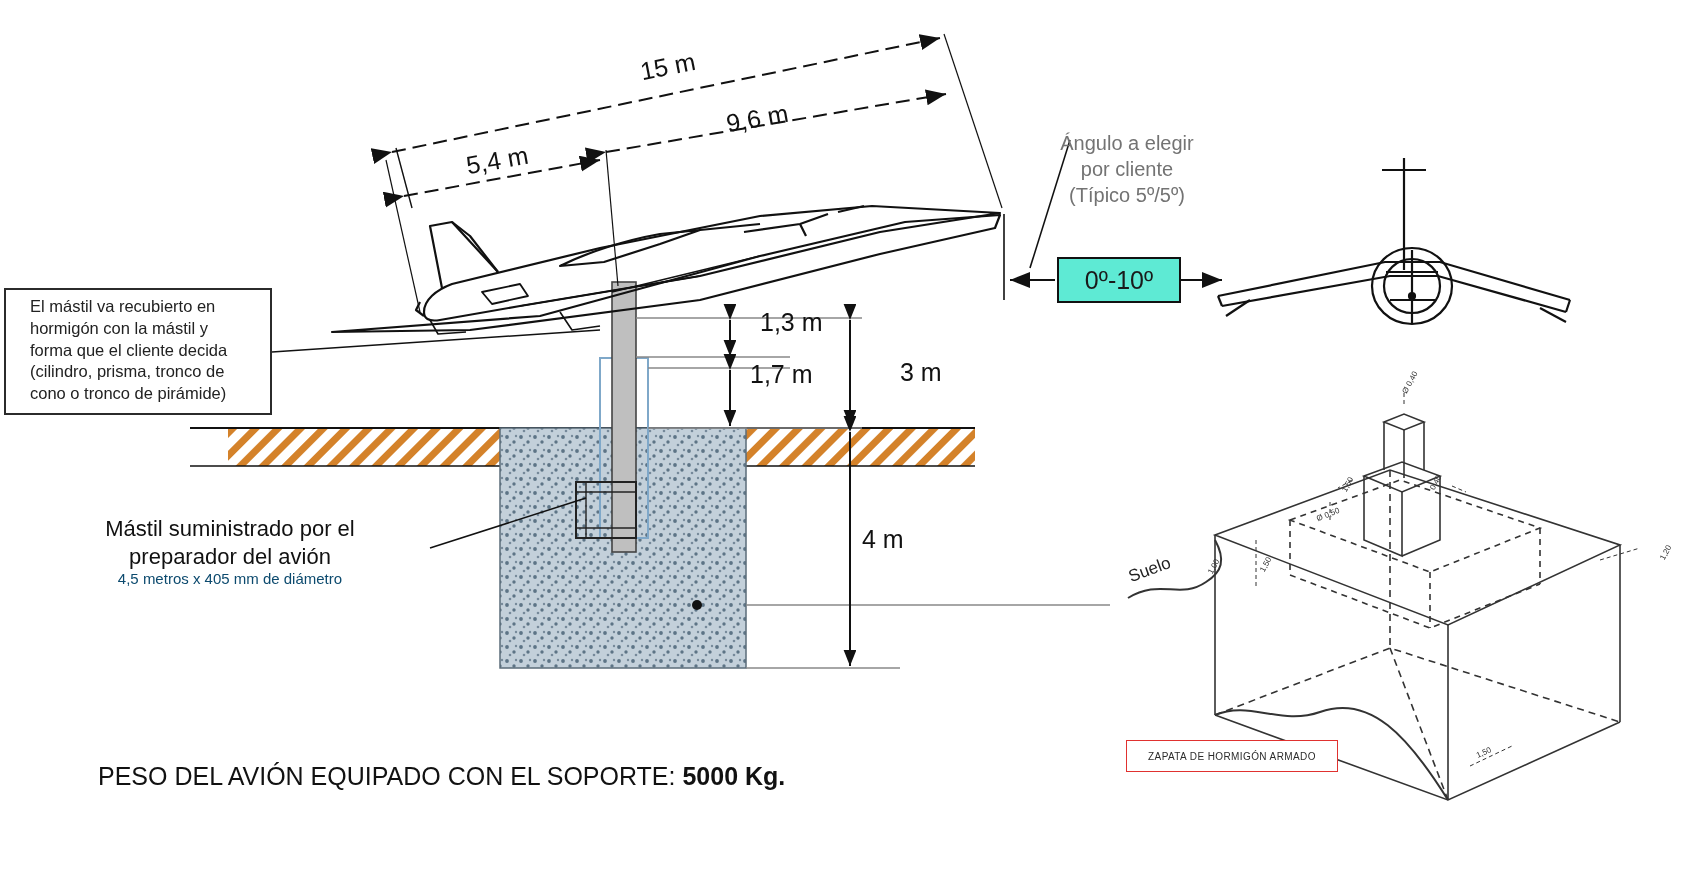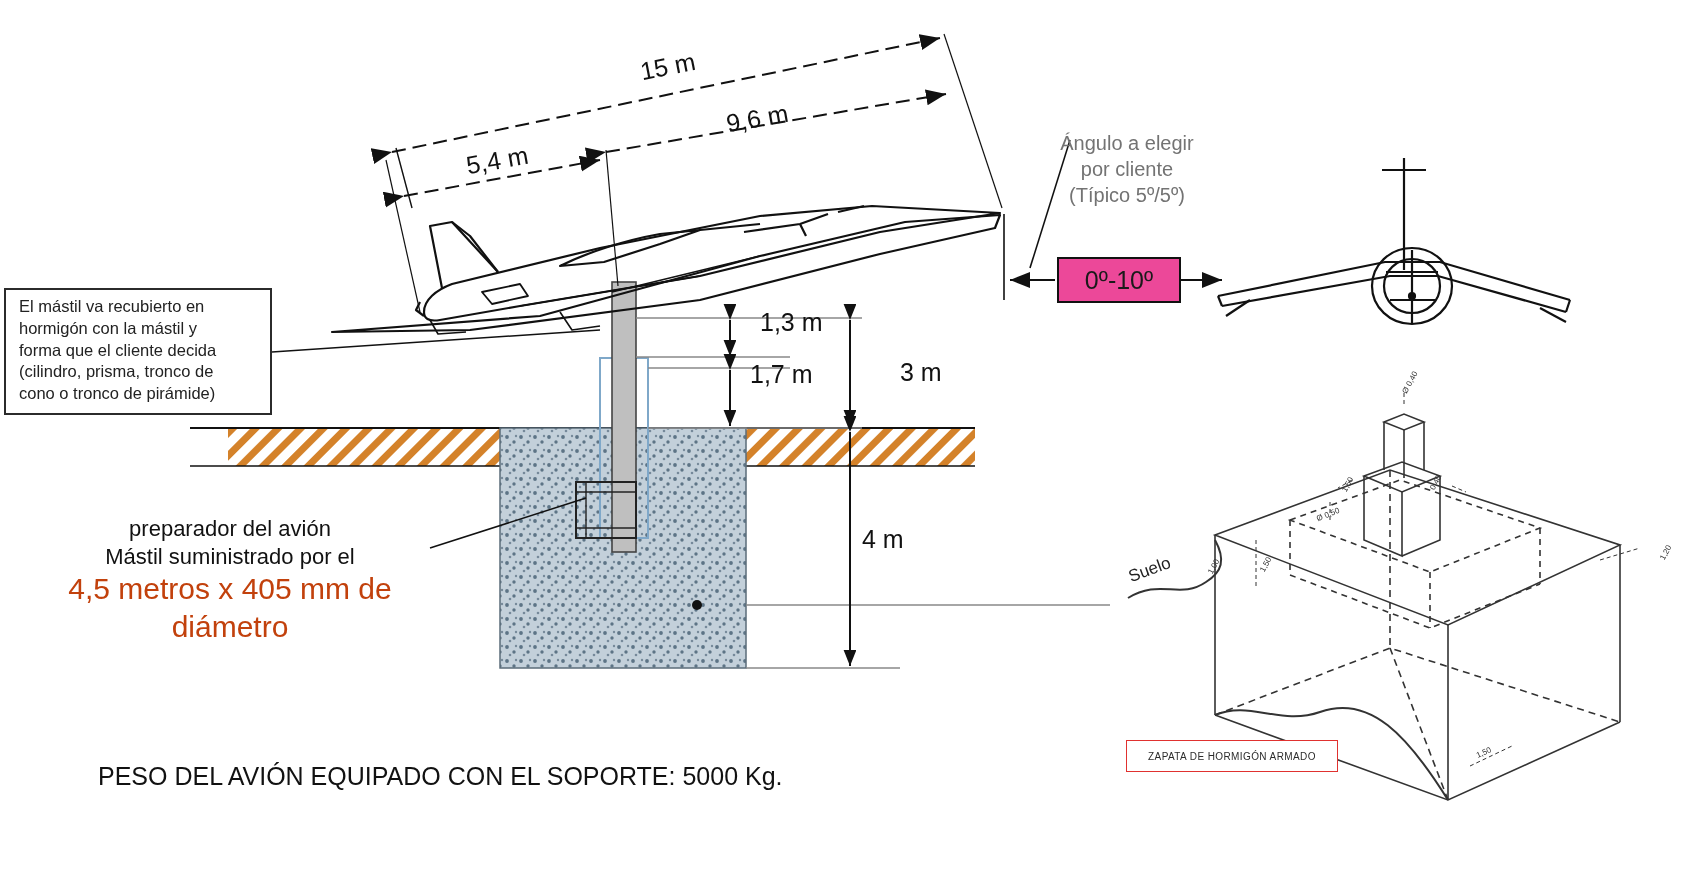--- a/index.html
+++ b/index.html
@@ -5,47 +5,47 @@
   html,body{margin:0;padding:0;background:#ffffff;}
   body{width:1706px;height:875px;position:relative;overflow:hidden;
        font-family:"Liberation Sans", sans-serif;color:#1a1a1a;}
   .abs{position:absolute;}
   svg{display:block;}
 
   
   #callout{
     left:4px;top:288px;width:268px;
     border:2px solid #2b2b2b;background:#ffffff;
-    padding:6px 8px 8px 13px;box-sizing:border-box;
+    padding:6px 8px 8px 24px;box-sizing:border-box;
     font-size:16.5px;line-height:1.32;color:#222;
     text-align:justify;
   }
   #callout div{white-space:nowrap;}
 
   
   #mast-block{left:10px;top:515px;width:440px;text-align:center;}
   #mast-block .blk{font-size:22px;line-height:1.25;color:#111;}
-  #mast-block .red{font-size:30px;line-height:1.25;color:#c2410c;}
+  #mast-block .red{font-size:15px;line-height:1.25;color:#0c4a6e;}
 
   
   #angle-note{left:1027px;top:130px;width:200px;text-align:center;
               font-size:20px;line-height:1.3;color:#737373;}
 
   
   #angle-range{left:1057px;top:257px;width:120px;height:42px;
-      border:2px solid #111;background:#ec4899;display:flex;
+      border:2px solid #111;background:#5eead4;display:flex;
       align-items:center;justify-content:center;font-size:25px;}
 
   
   .dim{font-size:25px;color:#111;white-space:nowrap;}
   .dim-slant{font-size:25px;color:#111;white-space:nowrap;}
 
   
   #caption{left:98px;top:762px;font-size:25px;color:#111;white-space:nowrap;}
-  #caption b{font-weight:normal;}
+  #caption b{font-weight:bold;}
 
   
   #zapata{left:1078px;top:740px;width:210px;height:30px;
      border:1.5px solid #e0312f;background:#fff;display:flex;
      align-items:center;justify-content:center;
      font-size:10px;letter-spacing:.4px;color:#2b2b2b;margin-left:48px;}
   #suelo{left:1128px;top:560px;font-size:17px;color:#222;
      transform:rotate(-20deg);font-style:normal;}
   .tiny{font-size:8px;color:#333;}
 </style>
@@ -243,22 +243,22 @@
 
 <div class="abs" id="callout">
   <div>El mástil va recubierto en</div>
   <div>hormigón con la mástil y</div>
   <div>forma que el cliente decida</div>
   <div>(cilindro, prisma, tronco de</div>
   <div>cono o tronco de pirámide)</div>
 </div>
 
 <div class="abs" id="mast-block">
+  <div class="blk">Mástil suministrado por el</div>
   <div class="blk">preparador del avión</div>
-  <div class="blk">Mástil suministrado por el</div>
   <div class="red">4,5 metros x 405 mm de diámetro</div>
 </div>
 
 <div class="abs" id="angle-note">
   <div>Ángulo a elegir</div>
   <div>por cliente</div>
   <div>(Típico 5º/5º)</div>
 </div>
 
 <div class="abs" id="angle-range">

